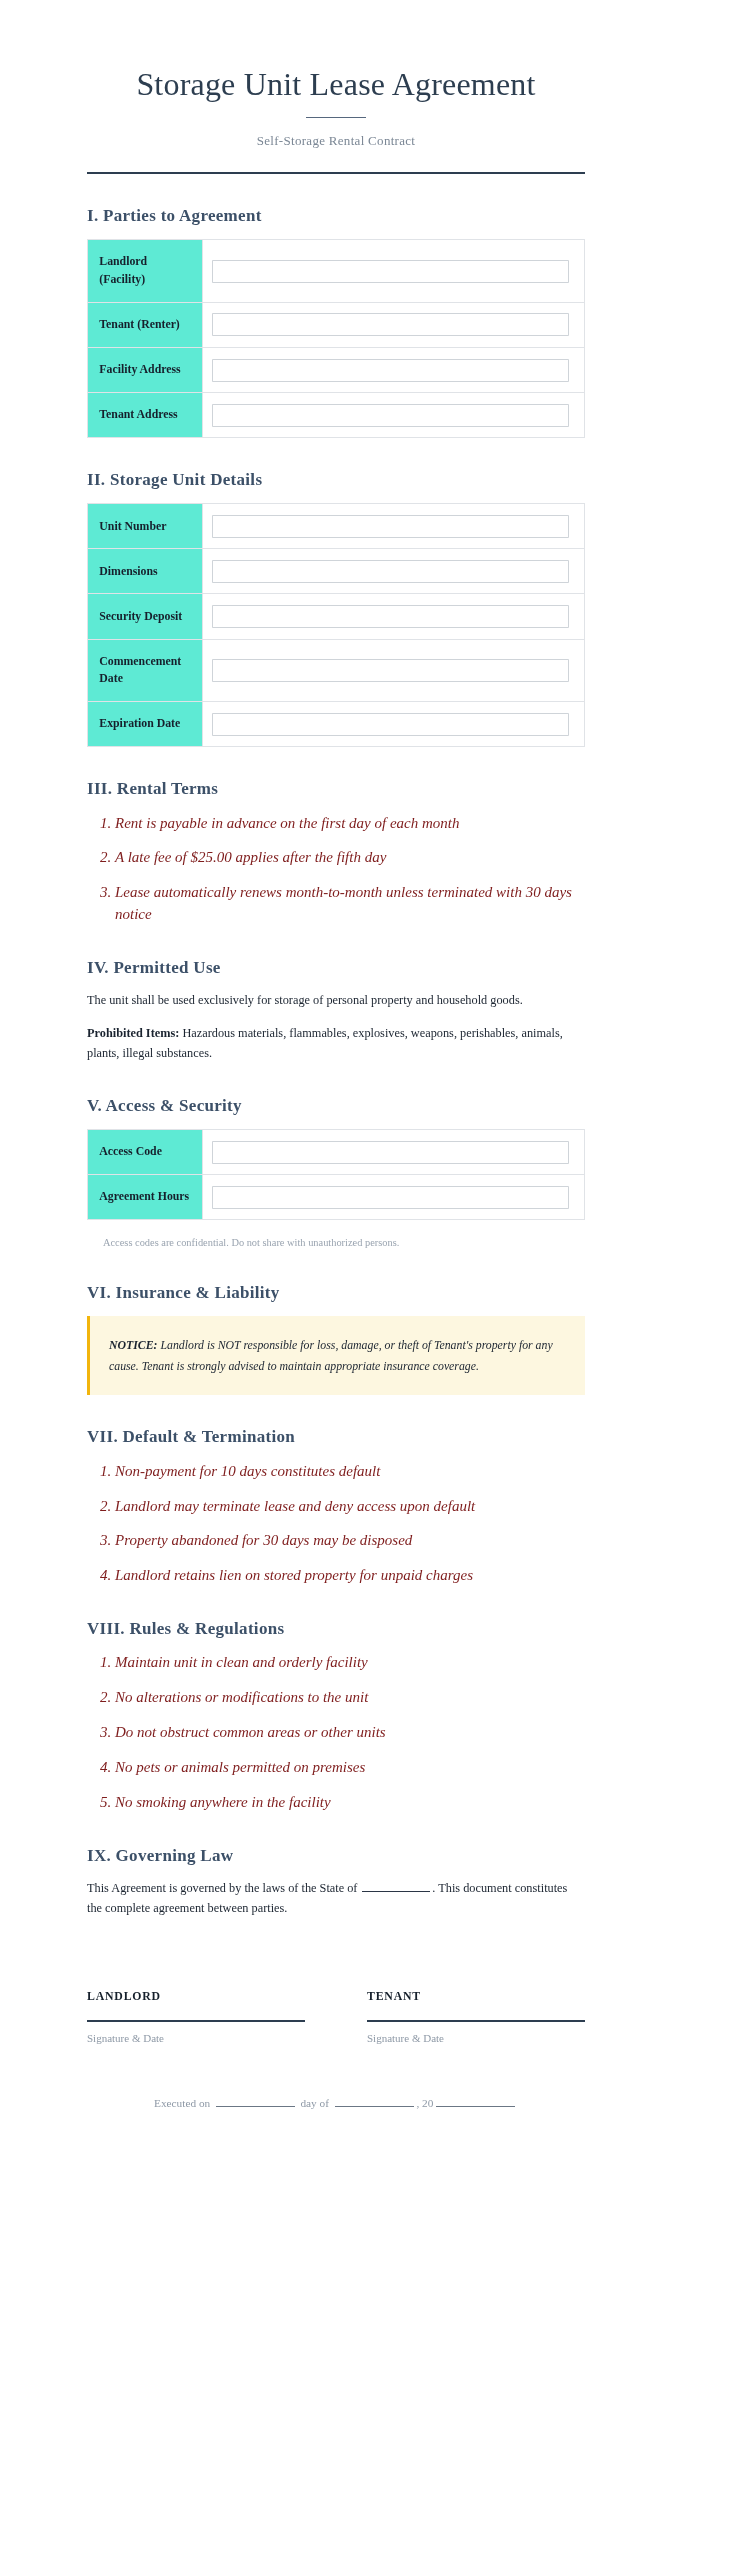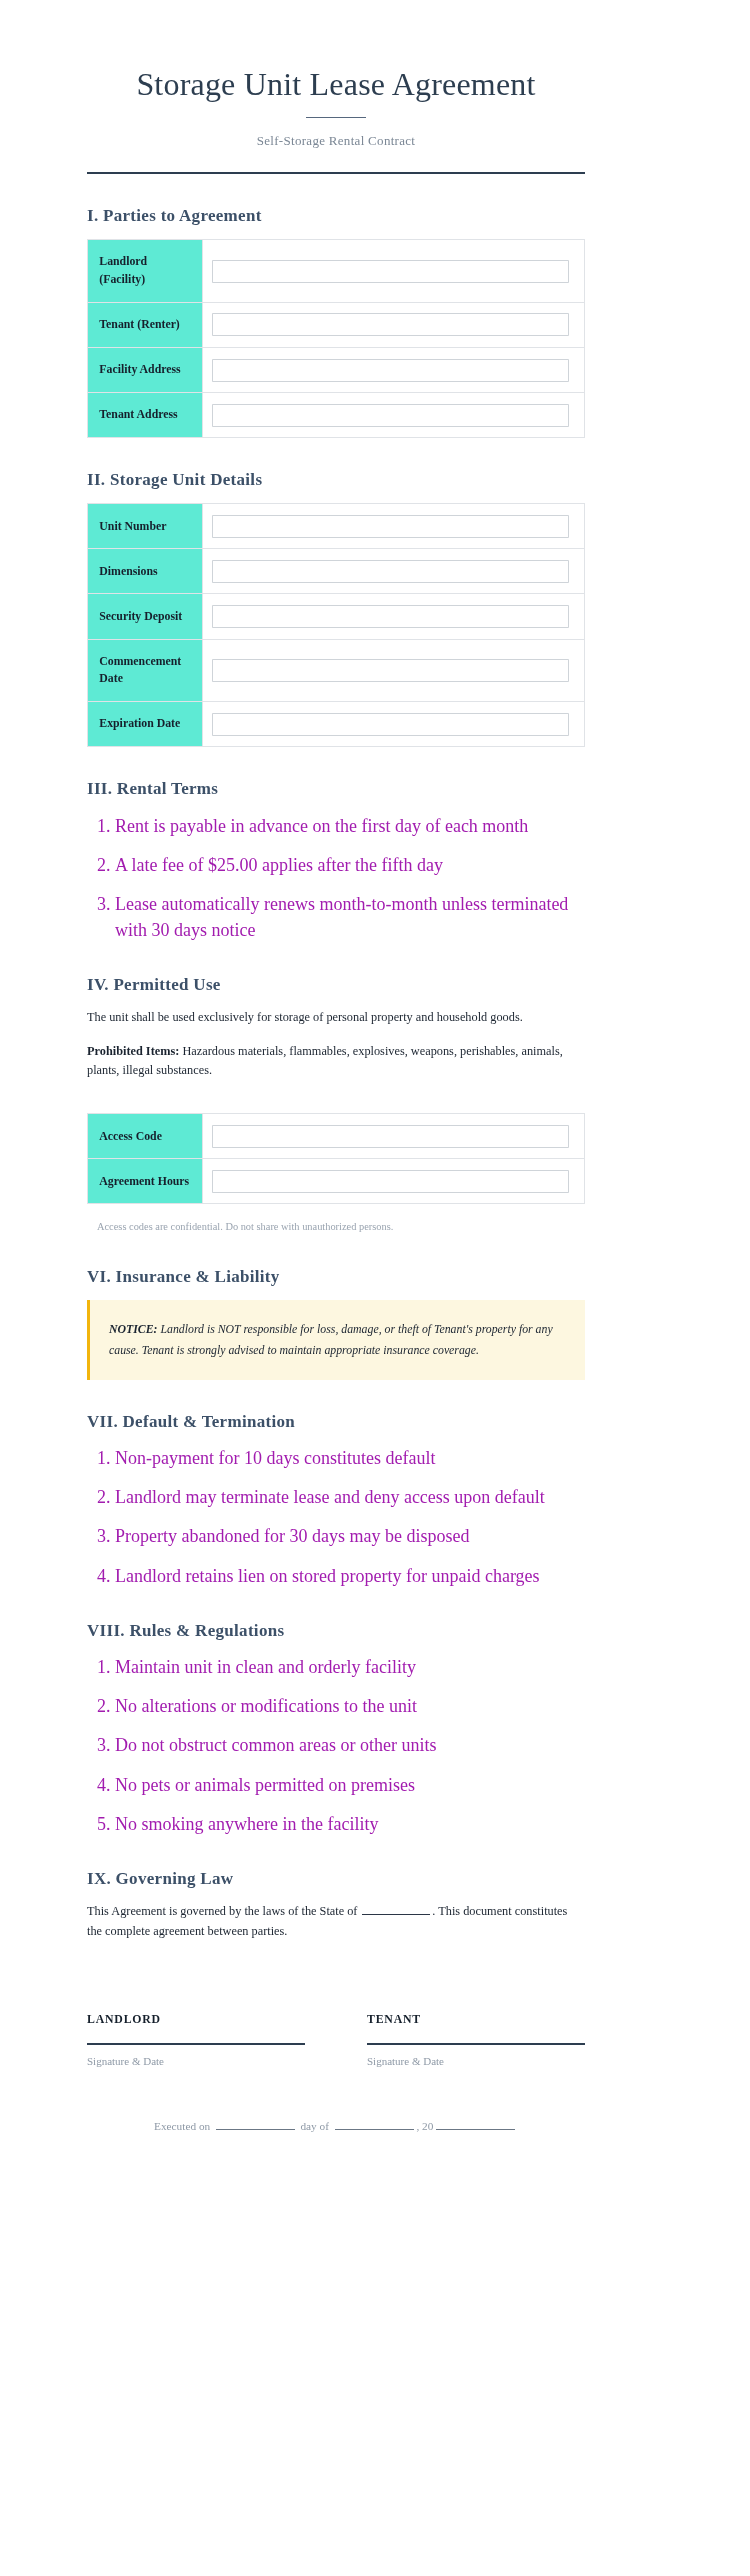--- a/index.html
+++ b/index.html
@@ -105,24 +105,25 @@
     border-radius: 0.9px;
   }
 
   
   ol.term-list {
     margin: 0;
     padding-left: 28px;
     list-style-position: outside;
   }
   ol.term-list li {
-    font-size: 18px;
+    font-size: 15px;
     line-height: 1.45;
-    color: #a21caf;
+    color: #7f1d1d;
     margin-bottom: 13.2px;
+    font-style: italic;
   }
   ol.term-list li:last-child {
     margin-bottom: 0;
   }
 
   
   p.body-text {
     font-size: 12.3px;
     line-height: 1.62;
     color: #1b2430;
@@ -139,21 +140,21 @@
     width: 68px;
     border-bottom: 0.9px solid #2b3646;
     vertical-align: baseline;
     margin: 0 1.9px;
   }
 
   
   .small-note {
     font-size: 10.4px;
     color: #9aa4b0;
-    margin: 15px 0 0 10px;
+    margin: 15px 0 0 16px;
     line-height: 1.5;
   }
 
   
   .notice-box {
     background: #fdf7e0;
     border-left: 3.8px solid #f2b50d;
     padding: 19px 21px 19px 19px;
     margin-top: 3.8px;
   }
@@ -303,20 +304,21 @@
     </ol>
   </div>
 
   <div class="section">
     <h2 class="section-heading">IV. Permitted Use</h2>
     <p class="body-text">The unit shall be used exclusively for storage of personal property and household goods.</p>
     <p class="body-text"><span class="strong-lead">Prohibited Items:</span><span> Hazardous materials, flammables, explosives, weapons, perishables, animals, plants, illegal substances.</span></p>
   </div>
 
   <div class="section">
+    <h2 class="section-heading">V. Access &amp; Security</h2>
     <table class="form-table">
       <tbody>
           <tr>
         <td class="label-cell">Access Code</td>
         <td class="input-cell">
           <span class="field-box"></span>
         </td>
       </tr>
       <tr>
         <td class="label-cell">Agreement Hours</td>

